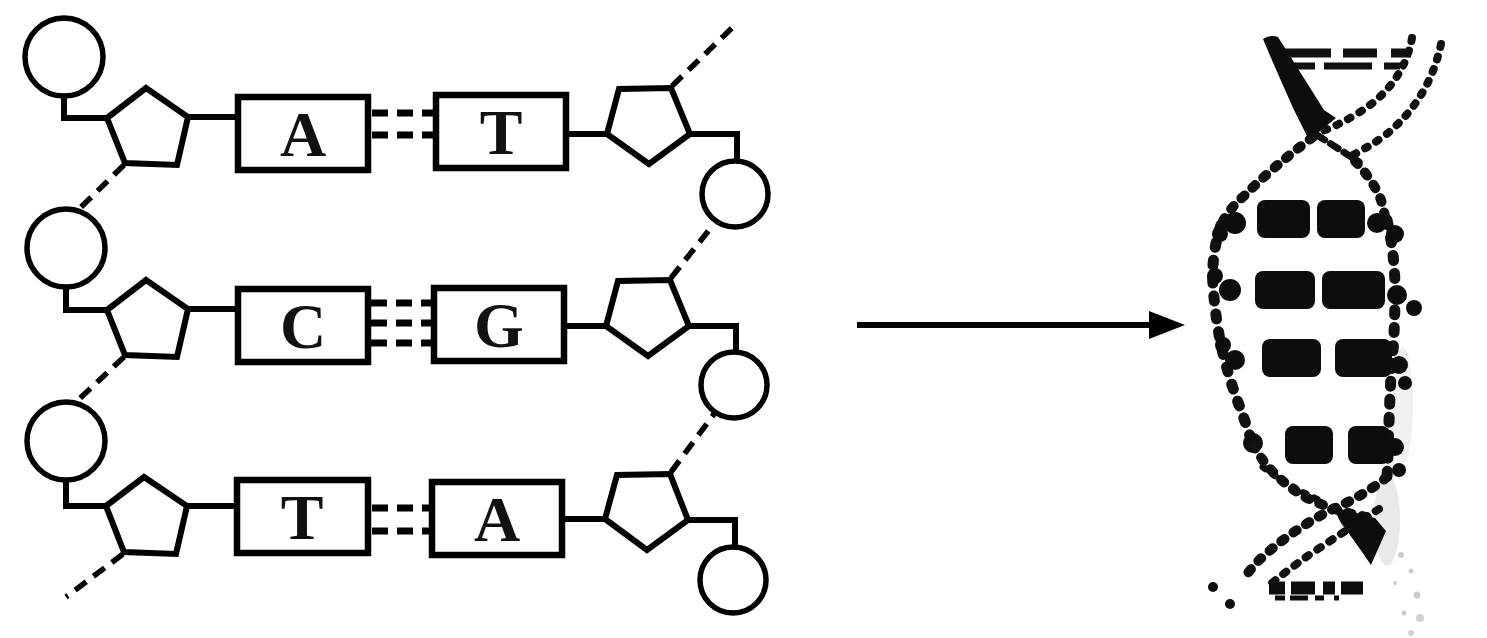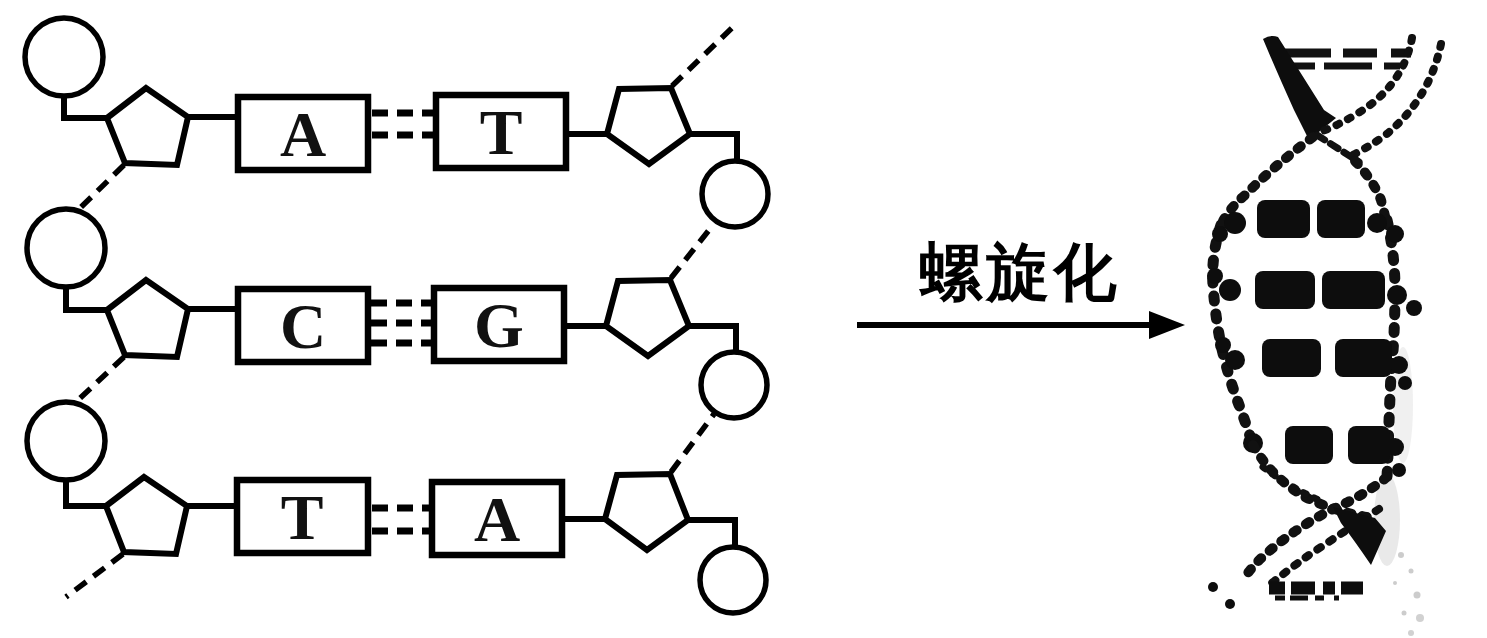--- a/index.html
+++ b/index.html
@@ -100,21 +100,20 @@
       <text class="base" x="497" y="541">A</text>
       <path class="ink" d="M562 519 H605" stroke-width="6"></path>
       <polygon class="ink" points="605,519 617,475 670,474 688,520 647,550" stroke-width="6"></polygon>
       <path class="ink" d="M688 520 H735 V548" stroke-width="6"></path>
       <circle class="ink" cx="733" cy="580" r="33" stroke-width="5.5"></circle>
       <path class="ink" d="M671 472 L714 414" stroke-width="5.5" stroke-dasharray="14 9"></path>
       <path class="ink" d="M123 554 L66 597" stroke-width="5.5" stroke-dasharray="14 9"></path>
     </g>
   </svg>
 
-  <div id="process">螺旋化</div>
 
   <svg id="arrow-svg" width="335" height="45" viewBox="0 0 335 45">
     <path d="M2 22 H296" stroke="#000" stroke-width="6" fill="none"></path>
     <polygon points="294,8 330,22 294,36" fill="#000"></polygon>
   </svg>
 
   <svg id="helix" width="282" height="623" viewBox="0 0 282 623">
 
     <g fill="#9a9a9a">
       <ellipse cx="198" cy="390" rx="10" ry="58" opacity="0.15"></ellipse>

